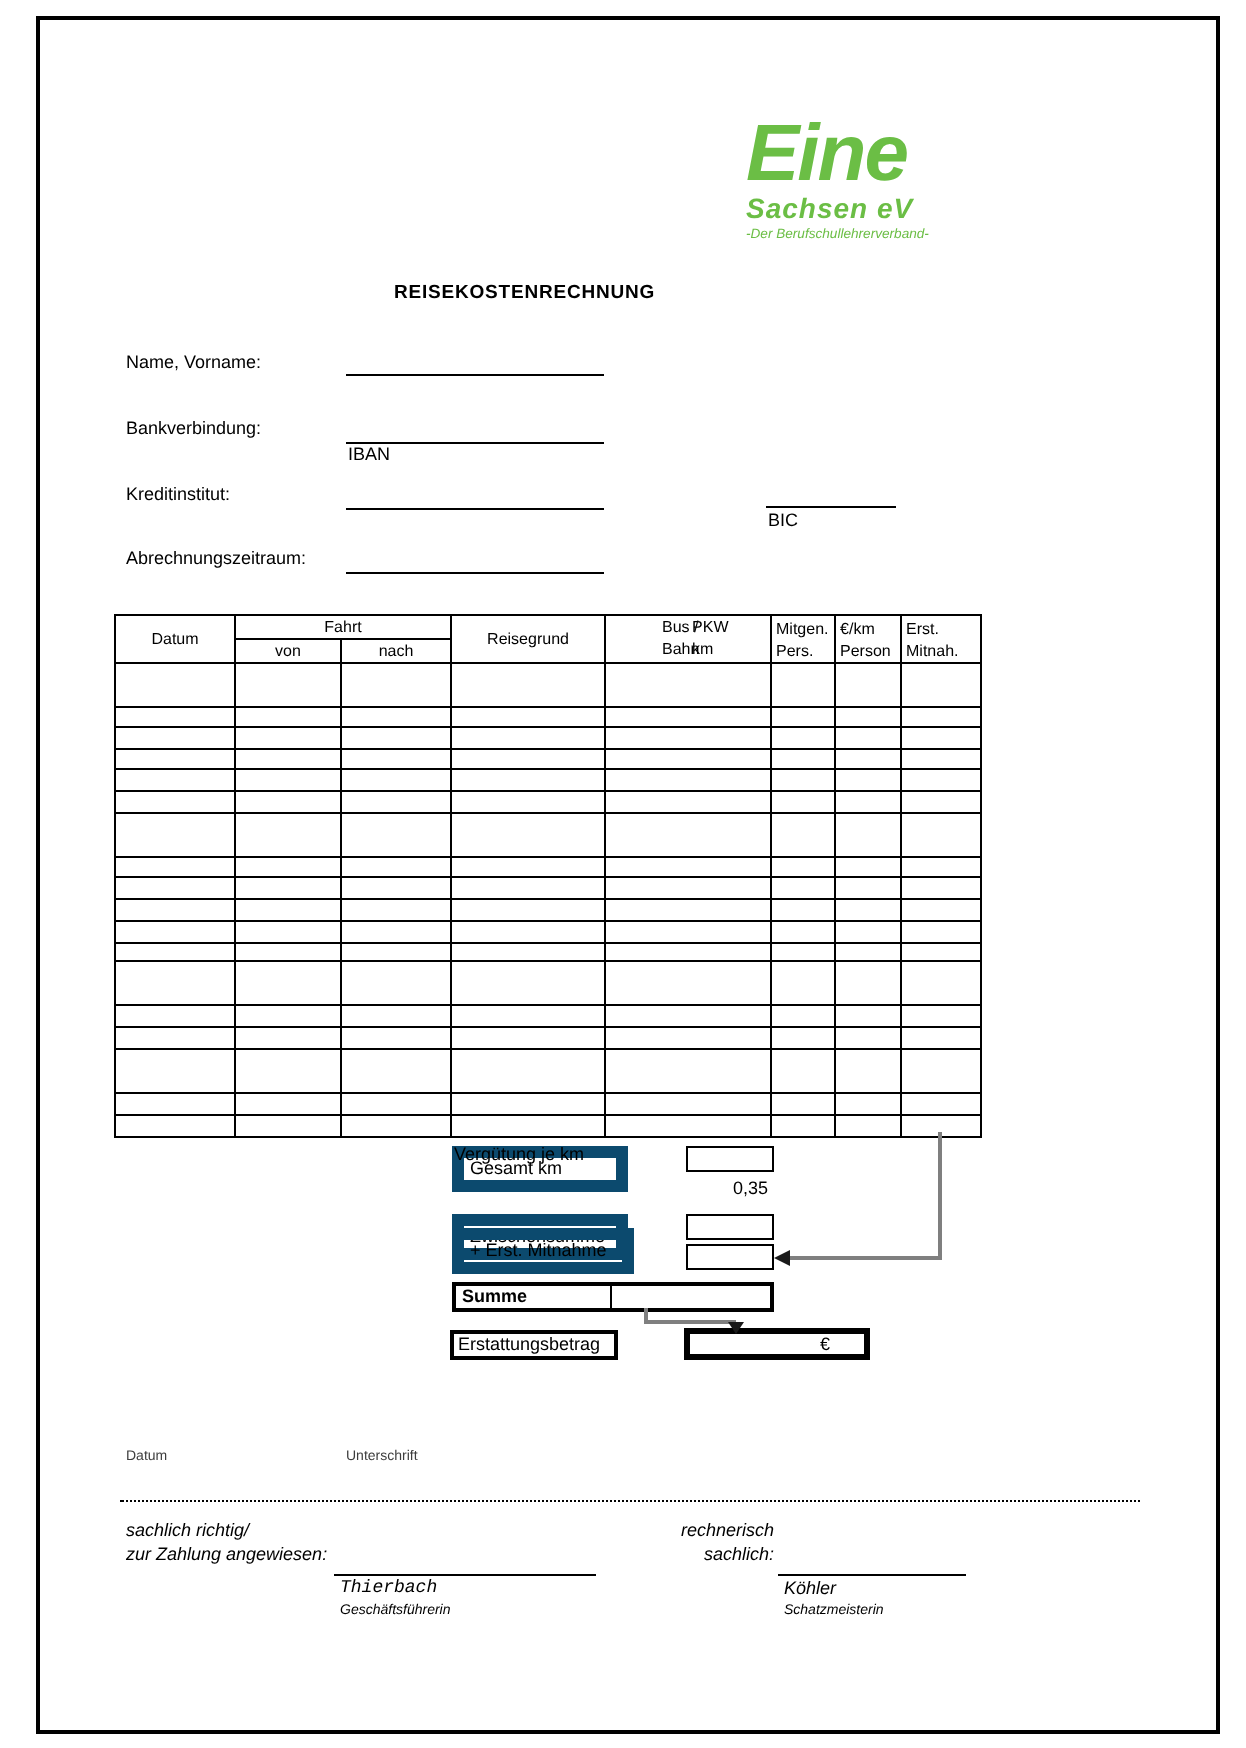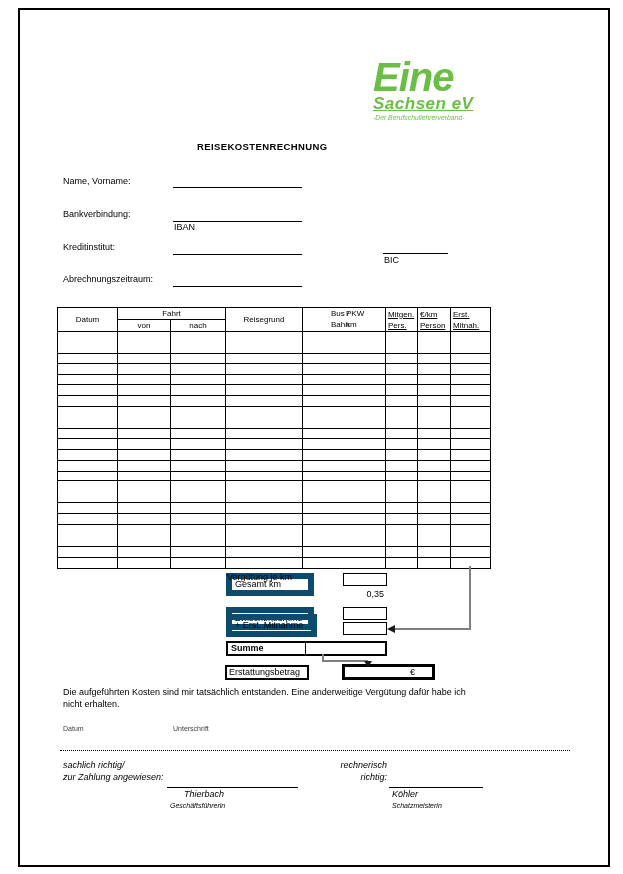--- a/index.html
+++ b/index.html
@@ -3,30 +3,30 @@
 <meta charset="utf-8">
 <style>
   html,body{margin:0;padding:0;background:#fff;}
   .canvas{position:relative;width:623px;height:874px;background:#fff;
           font-family:"Liberation Sans",sans-serif;color:#000;overflow:hidden;}
   .abs{position:absolute;}
   .page-border{left:18px;top:8px;width:588px;height:855px;border:2px solid #000;}
   .sender{left:64px;top:56px;font-size:9px;line-height:13px;}
   .logo{left:373px;top:56px;width:120px;text-align:left;font-style:italic;font-weight:bold;}
   .logo-main{font-size:40px;line-height:42px;letter-spacing:-1px;}
-  .logo-sub{font-size:17px;line-height:18px;letter-spacing:0.5px;margin-top:-3px;text-decoration:underline;}
+  .logo-sub{font-size:14px;line-height:18px;letter-spacing:0.5px;margin-top:-3px;}
   .logo-tag{font-size:6.8px;font-weight:normal;line-height:8px;margin-top:1px;}
   .title{left:197px;top:141px;font-size:9.5px;font-weight:bold;letter-spacing:0.4px;}
   .flabel{font-size:9px;}
   .fline{border-bottom:1px solid #000;height:10px;}
   .hint{font-size:9px;}
   table.exp{border-collapse:collapse;table-layout:fixed;width:434px;font-size:8px;}
   table.exp td,table.exp th{border:1px solid #000;padding:0;font-weight:normal;
         text-align:center;vertical-align:middle;line-height:11px;overflow:hidden;}
-  .h2l{text-align:left !important;padding-left:2px !important;white-space:pre-line;text-decoration:underline;}
+  .h2l{text-align:left !important;padding-left:2px !important;white-space:pre-line;}
   .buspkw{position:relative;text-align:left !important;}
   .buspkw span{position:absolute;top:0;white-space:pre-line;line-height:11px;}
   .sumlabel{border:6px solid #0c4a6e;font-size:9px;padding:0 0 0 3px;line-height:11px;height:11px;}
   .sumval{border:1px solid #000;height:11px;}
   .plain9{font-size:9px;line-height:11px;}
   .bold{font-weight:bold;}
   .decl{font-size:9px;line-height:11.5px;}
   .smallgray{font-size:7px;color:#3d3d3d;}
   .dotted{border-bottom:1.5px dotted #000;height:6px;}
   .ital{font-style:italic;font-size:9px;line-height:11.5px;}
@@ -307,38 +307,34 @@
 
   <svg class="abs" style="left:385px;top:566px;" width="92" height="70">
     <path d="M85,0 V63 H10" stroke="#7f7f7f" stroke-width="2" fill="none"></path>
     <polygon points="10,59 10,67 2,63" fill="#1a1a1a"></polygon>
   </svg>
   <svg class="abs" style="left:317px;top:654px;" width="60" height="13">
     <path d="M6,0 V7 H51" stroke="#7f7f7f" stroke-width="2" fill="none"></path>
     <polygon points="47,7 55,7 51,13" fill="#1a1a1a"></polygon>
   </svg>
 
-  <div class="abs decl" style="left:63px;top:687px;">
-    <div>Die aufgeführten Kosten sind mir tatsächlich entstanden. Eine anderweitige Vergütung dafür habe ich</div>
-    <div>nicht erhalten.</div>
-  </div>
 
   <div class="abs smallgray" style="left:63px;top:725px;">Datum</div>
   <div class="abs smallgray" style="left:173px;top:725px;">Unterschrift</div>
   <div class="abs dotted" style="left:60px;top:744px;width:510px;"></div>
 
   <div class="abs ital" style="left:63px;top:760px;">
     <div>sachlich richtig/</div>
     <div>zur Zahlung angewiesen:</div>
   </div>
   <div class="abs sigline" style="left:167px;top:778px;width:131px;"></div>
-  <div class="abs ital" style="left:184px;top:789px;">Thierbach</div>
+  <div class="abs ital" style="left:170px;top:789px;font-family:Liberation Mono, monospace;">Thierbach</div>
   <div class="abs ital-small" style="left:170px;top:802px;">Geschäftsführerin</div>
 
   <div class="abs ital" style="left:300px;top:760px;width:87px;text-align:right;">
     <div>rechnerisch</div>
-    <div>richtig:</div>
+    <div>sachlich:</div>
   </div>
   <div class="abs sigline" style="left:389px;top:778px;width:94px;"></div>
   <div class="abs ital" style="left:392px;top:789px;">Köhler</div>
   <div class="abs ital-small" style="left:392px;top:802px;">Schatzmeisterin</div>
 
 </div>
 
 </body></html>

